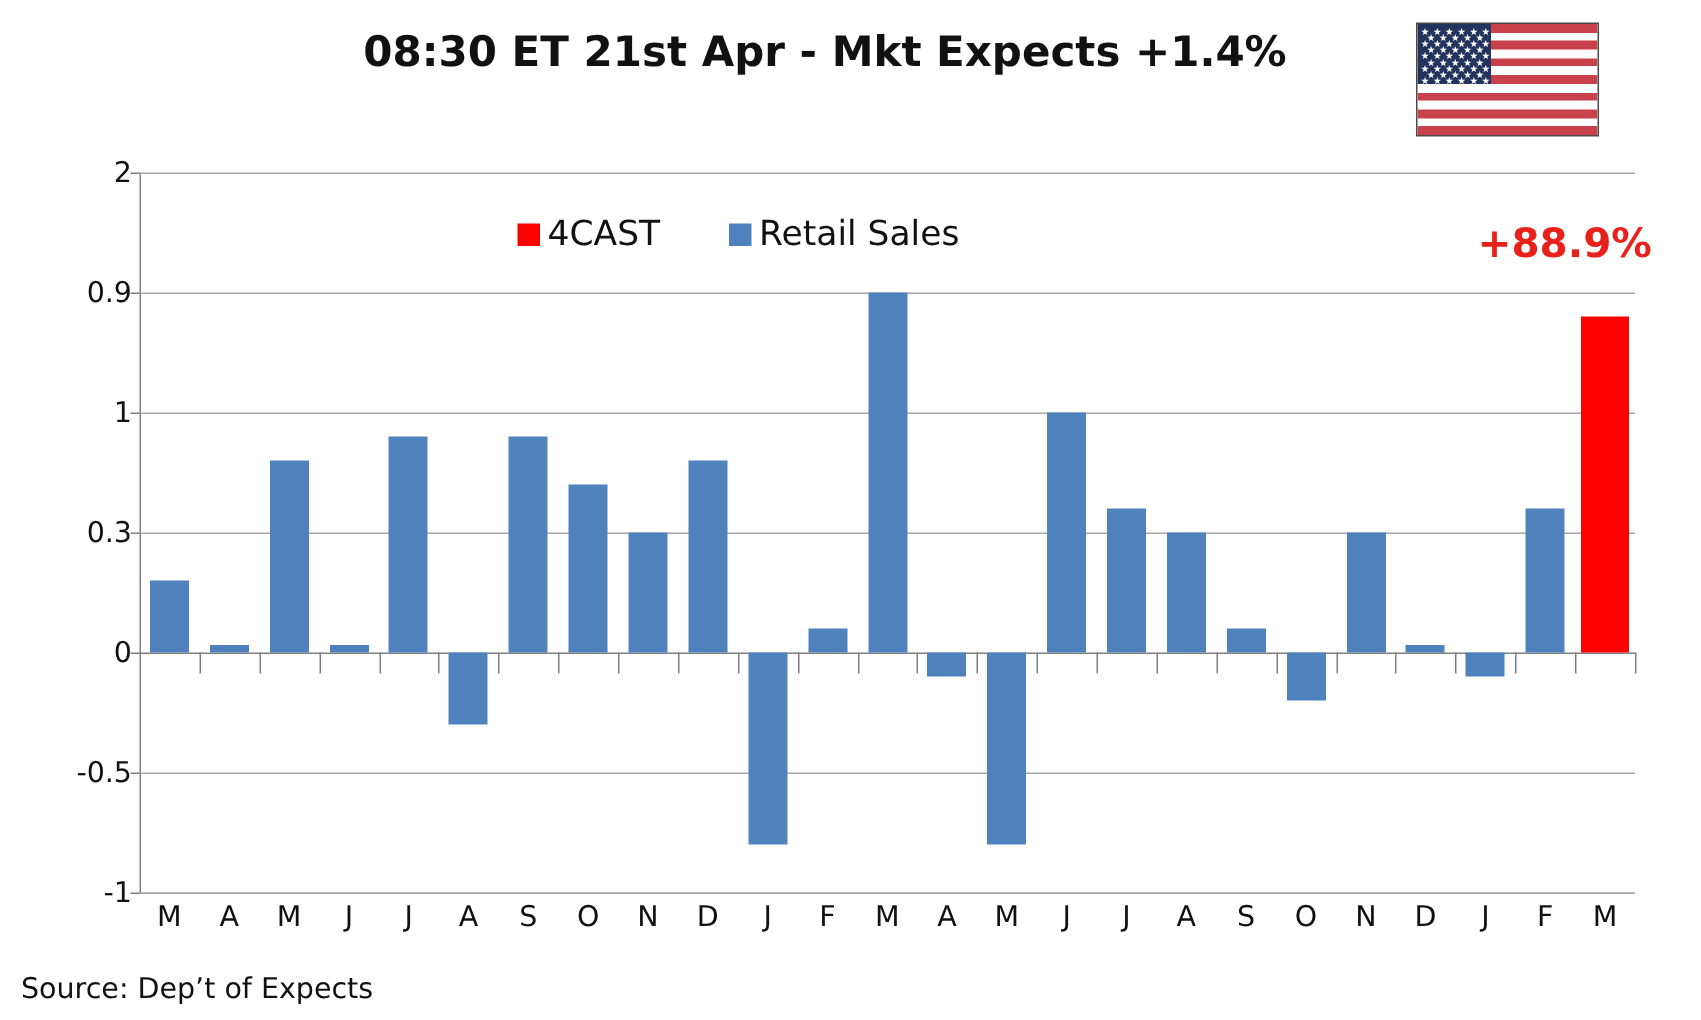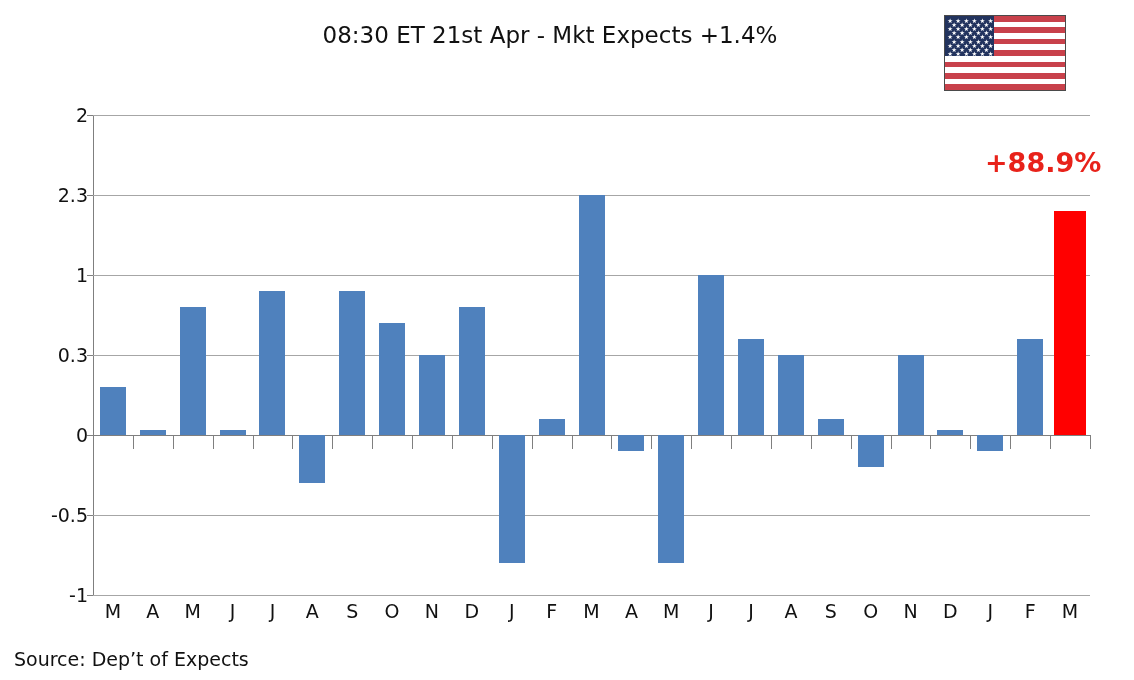--- a/index.html
+++ b/index.html
@@ -72,24 +72,24 @@
     text-align: center;
   }
   #title-main {
     font-size: 31px;
     line-height: 38px;
     color: #111111;
     font-weight: normal;
     white-space: nowrap;
   }
   #title-sub {
-    font-size: 23px;
+    font-size: 28px;
     line-height: 30px;
     color: #111111;
-    font-weight: normal;
+    font-weight: bold;
     white-space: nowrap;
     margin-top: 2px;
   }
 
   
   #flag {
     position: absolute;
     left: 944px;
     top: 15px;
     width: 122px;
@@ -323,20 +323,30 @@
         <span class="star" style="left: 18.4px; top: 35.2px;">★</span>
         <span class="star" style="left: 26.5px; top: 35.2px;">★</span>
         <span class="star" style="left: 34.6px; top: 35.2px;">★</span>
         <span class="star" style="left: 42.7px; top: 35.2px;">★</span>
       </div>
     </div>
 </div>
 
 <div id="chart">
 
+  <div id="legend">
+      <div class="legend-item">
+        <span class="legend-swatch" style="background: rgb(255, 0, 0);"></span>
+        <span class="legend-label">4CAST</span>
+      </div>
+      <div class="legend-item">
+        <span class="legend-swatch" style="background: rgb(79, 129, 189);"></span>
+        <span class="legend-label">Retail Sales</span>
+      </div>
+    </div>
   <div id="annotation">+88.9%</div>
 
   <div id="yaxis-line"></div>
   <div id="bottom-rule"></div>
 
   <div id="plot">
       <div class="gridline" style="top: 0px;"></div>
       <div class="gridline" style="top: 80px;"></div>
       <div class="gridline" style="top: 160px;"></div>
       <div class="gridline" style="top: 240px;"></div>
@@ -365,21 +375,21 @@
       <div class="bar" style="background: rgb(79, 129, 189); width: 26px; left: 764.66px; top: 320px; height: 32px;"></div>
       <div class="bar" style="background: rgb(79, 129, 189); width: 26px; left: 804.54px; top: 240px; height: 80px;"></div>
       <div class="bar" style="background: rgb(79, 129, 189); width: 26px; left: 844.42px; top: 315.2px; height: 4.8px;"></div>
       <div class="bar" style="background: rgb(79, 129, 189); width: 26px; left: 884.3px; top: 320px; height: 16px;"></div>
       <div class="bar" style="background: rgb(79, 129, 189); width: 26px; left: 924.18px; top: 224px; height: 96px;"></div>
       <div class="bar forecast" style="background: rgb(255, 0, 0); width: 32px; left: 961.06px; top: 96px; height: 224px;"></div>
     </div>
 <div class="ytick" style="top: 7px;"></div>
     <div class="ylabel" style="top: -2px;">2</div>
     <div class="ytick" style="top: 87px;"></div>
-    <div class="ylabel" style="top: 78px;">2.3</div>
+    <div class="ylabel" style="top: 78px;">0.9</div>
     <div class="ytick" style="top: 167px;"></div>
     <div class="ylabel" style="top: 158px;">1</div>
     <div class="ytick" style="top: 247px;"></div>
     <div class="ylabel" style="top: 238px;">0.3</div>
     <div class="ytick" style="top: 327px;"></div>
     <div class="ylabel" style="top: 318px;">0</div>
     <div class="ytick" style="top: 407px;"></div>
     <div class="ylabel" style="top: 398px; margin-left: 16px;">-0.5</div>
     <div class="ytick" style="top: 487px;"></div>
     <div class="ylabel" style="top: 478px;">-1</div>

